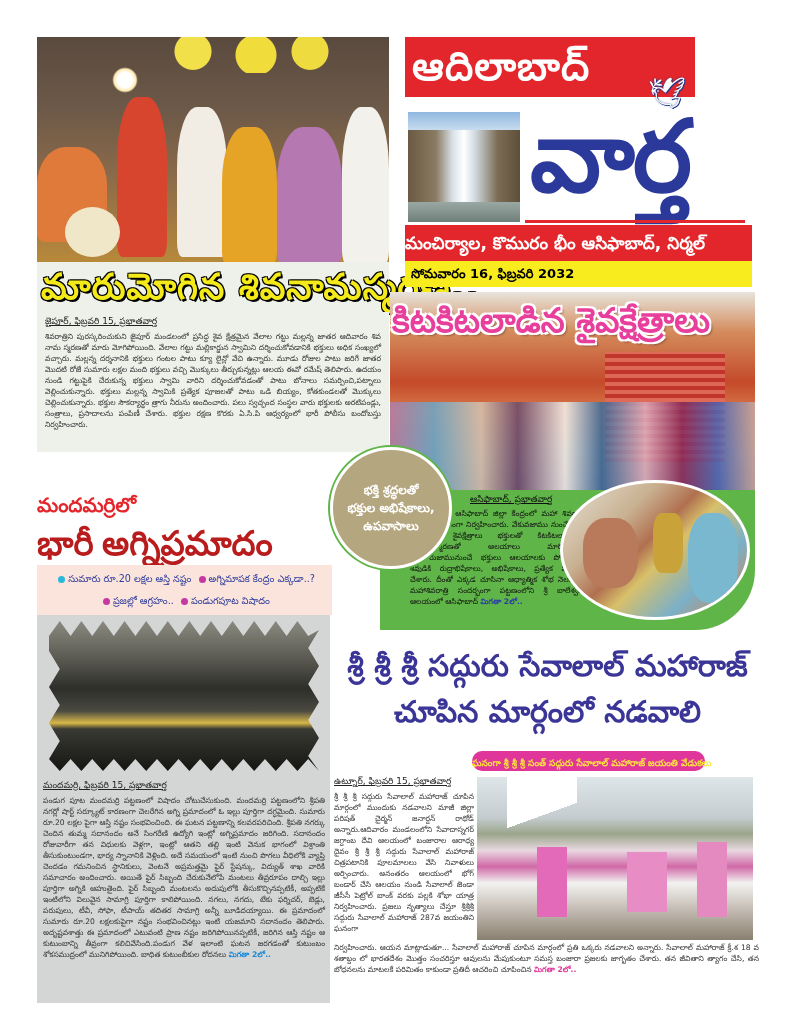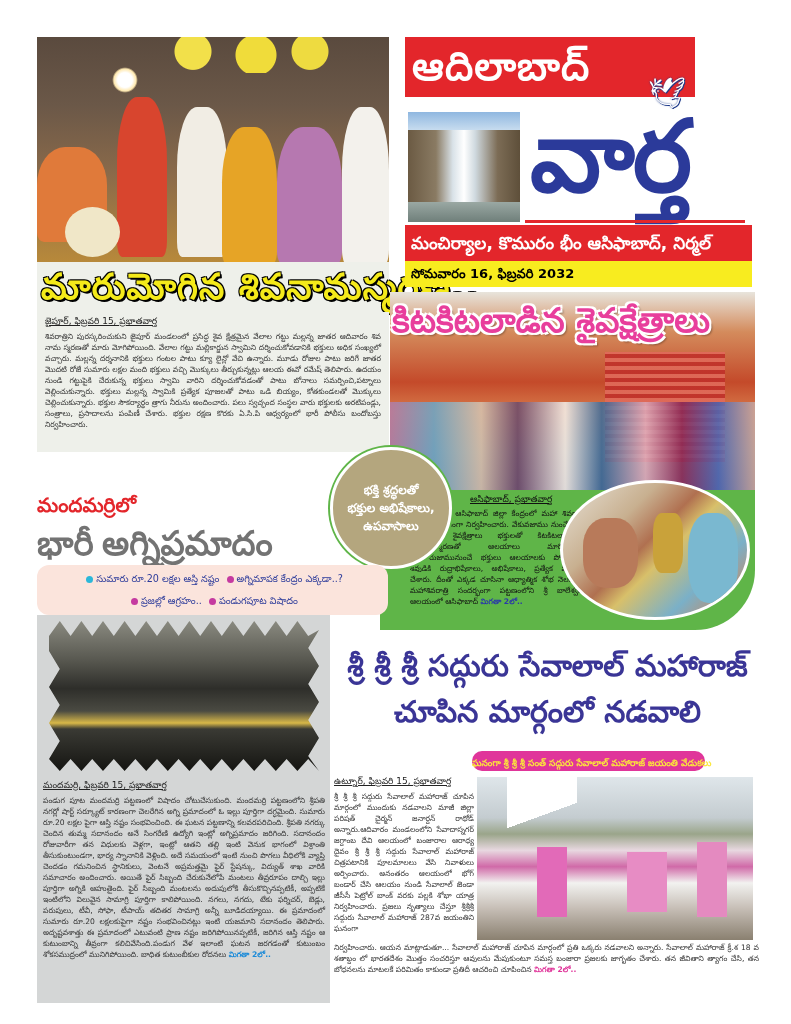--- a/index.html
+++ b/index.html
@@ -26,21 +26,21 @@
   #masthead { left: 400px; top: 37px; width: 355px; height: 250px; }
   #masthead .red-band { position:absolute; left:5px; top:0; width:290px; height:60px; background:#e3262b; }
   #masthead .title-1 { position:absolute; left:12px; top:6px; font-size: 40px; font-weight: bold; color:#fff; white-space:nowrap; letter-spacing: 1px; }
   #masthead .dove { position:absolute; left:248px; top:38px; width:80px; height:40px; color:#fff; font-size:30px; text-shadow: 0 0 2px #1e3a8a, 1px 1px 0 #1e3a8a; }
   #masthead .waterfall { position:absolute; left:8px; top:75px; width:112px; height:110px; background: linear-gradient(90deg, #6b5a43 0%, #8a7b63 25%, #d9e2e8 40%, #ffffff 50%, #cfd9df 60%, #7c6c55 80%, #5e4f3a 100%); }
   #masthead .waterfall::before { content:""; position:absolute; left:0; top:0; width:100%; height:18px; background: linear-gradient(180deg,#8fb7e0,#c7dcef); }
   #masthead .waterfall::after { content:""; position:absolute; left:0; bottom:0; width:100%; height:20px; background: linear-gradient(180deg,#9aa8a3,#6f7f7a); }
   #masthead .title-2 { position:absolute; left:130px; top:55px; font-size: 100px; font-weight: bold; color:#2b3a9a; white-space:nowrap; line-height: 130px; letter-spacing: -2px; }
   #masthead .thin-rule { position:absolute; left:125px; top:183px; width:220px; height:3px; background:#e3262b; }
   #masthead .district-band { position:absolute; left:5px; top:188px; width:347px; height:36px; background:#e3262b; }
-  #masthead .district-band span { display:block; color:#fff; font-size: 17px; font-weight:bold; line-height:36px; padding-left:6px; white-space:nowrap; }
+  #masthead .district-band span { display:block; color:#fff; font-size: 17px; font-weight:bold; line-height:36px; white-space:nowrap; }
   #masthead .date-band { position:absolute; left:5px; top:224px; width:347px; height:26px; background:#f8ec1f; }
   #masthead .date-band span { display:block; color:#000; font-size: 13px; font-weight:bold; line-height:26px; padding-left:6px; }
 
   
   #photo-temple { left: 390px; top: 292px; width: 365px; height: 200px; overflow:hidden;
     background: linear-gradient(180deg, #e8e4dc 0%, #d48b5c 20%, #c44a2a 45%, #d77a4b 60%, #9a7a6a 80%, #6a5a68 100%); }
   #photo-temple .mesh { position:absolute; right:30px; top:60px; width:120px; height:110px; background: repeating-linear-gradient(0deg, #c0302a 0 4px, #e06a5a 4px 8px); opacity:.9; }
   #photo-temple .crowd { position:absolute; left:0; bottom:0; width:100%; height:90px; background: linear-gradient(90deg, #b47ca6 0%, #6aa7c9 12%, #d5c3b0 25%, #6b4a6c 35%, #f4f1ec 48%, #3a6a9a 58%, #e0b0c0 70%, #8a2a5a 80%, #4a68b8 90%, #c9a8a0 100%); opacity:.85; }
   #headline-2 { left: 392px; top: 300px; width: 360px; height: 60px; }
   #headline-2 span { display:block; font-size: 34px; font-weight:bold; color:#e83e9c; text-shadow: 2px 2px 0 #fff, -2px -2px 0 #fff, 2px -2px 0 #fff, -2px 2px 0 #fff, 3px 3px 2px rgba(0,0,0,.3); white-space:nowrap; }
@@ -55,22 +55,22 @@
   .more-link-pink { color:#e0359a; font-weight:bold; }
   .more-link-blue { color:#1a8ad8; font-weight:bold; }
 
   
   #badge-circle { left: 330px; top: 447px; width: 122px; height: 122px; border-radius:50%; background:#b4a67e; border: 3px solid #fff; box-shadow: 0 0 0 2px #5fb548; display:flex; flex-direction:column; align-items:center; justify-content:center; text-align:center; }
   #badge-circle span { color:#fff; font-size:12px; font-weight:bold; line-height:18px; }
 
   
   #fire-head { left: 37px; top: 490px; width: 300px; height: 80px; text-align:left;font-family:Liberation Serif, serif; }
   #fire-head .kicker { display:block; font-size:20px; font-weight:bold; color:#e3262b; line-height:30px; }
-  #fire-head .main { display:block; font-size:34px; font-weight:bold; color:#737373; line-height:48px; white-space:nowrap; }
-  #fire-bullets { left: 37px; top: 565px; width: 351px; height: 50px; background:#fbe4dc; border-radius: 12px; text-align:center; padding:3px 4px; }
+  #fire-head .main { display:block; font-size:34px; font-weight:bold; color:#b91c1c; line-height:48px; white-space:nowrap; }
+  #fire-bullets { left: 37px; top: 565px; width: 295px; height: 50px; background:#fbe4dc; border-radius: 0; text-align:center; padding:3px 4px; }
   #fire-bullets .row { font-size:9.6px; line-height:22px; color:#2b3a9a; white-space:nowrap; }
   .dot { display:inline-block; width:7px; height:7px; border-radius:50%; margin: 0 3px 0 4px; vertical-align:middle; }
   .dot-blue { background:#2bb7d9; }
   .dot-pink { background:#c53aa0; }
 
   
   #fire-photo-wrap { left: 37px; top: 615px; width: 293px; height: 388px; background:#d4d6d6; }
   #fire-photo { position:absolute; left:12px; top:6px; width:270px; height:150px;
     clip-path: polygon(0% 10%, 4% 0%, 8% 10%, 12% 0%, 16% 10%, 20% 0%, 24% 10%, 28% 0%, 32% 10%, 36% 0%, 40% 10%, 44% 0%, 48% 10%, 52% 0%, 56% 10%, 60% 0%, 64% 10%, 68% 0%, 72% 10%, 76% 0%, 80% 10%, 84% 0%, 88% 10%, 92% 0%, 96% 10%, 100% 6%, 96% 18%, 100% 30%, 96% 42%, 100% 54%, 96% 66%, 100% 78%, 96% 90%, 100% 100%, 96% 92%, 92% 100%, 88% 92%, 84% 100%, 80% 92%, 76% 100%, 72% 92%, 68% 100%, 64% 92%, 60% 100%, 56% 92%, 52% 100%, 48% 92%, 44% 100%, 40% 92%, 36% 100%, 32% 92%, 28% 100%, 24% 92%, 20% 100%, 16% 92%, 12% 100%, 8% 92%, 4% 100%, 0% 92%, 4% 80%, 0% 68%, 4% 56%, 0% 44%, 4% 32%, 0% 20%);
     background: linear-gradient(180deg, #8a8a80 0%, #5a5a52 25%, #2e2e2a 45%, #4a4a42 60%, #d8b848 68%, #3a3a34 72%, #151512 100%); }

